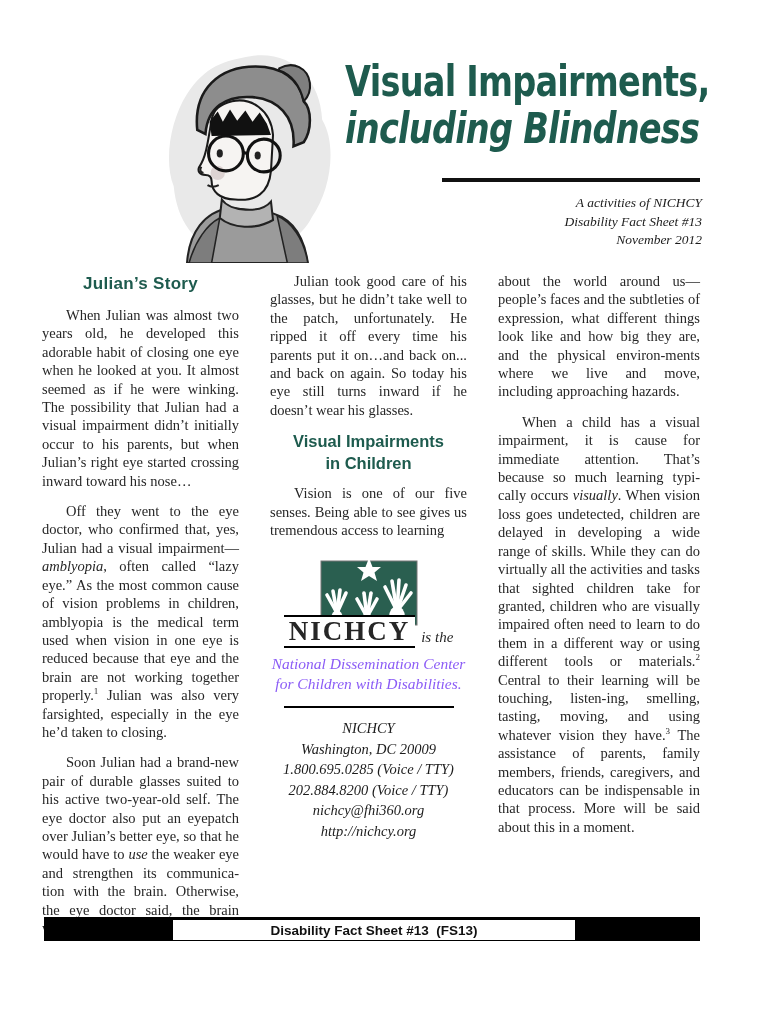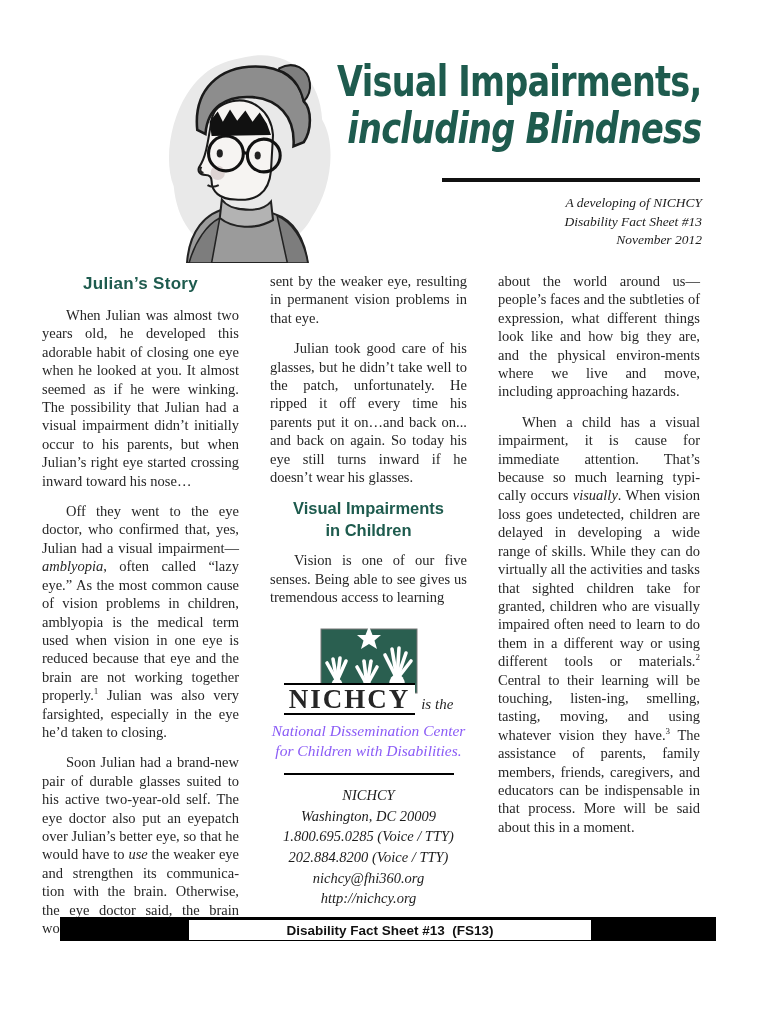--- a/index.html
+++ b/index.html
@@ -1,21 +1,21 @@
 <!DOCTYPE html>
 <html><head>
 <meta charset="utf-8">
 <style>
   html,body{margin:0;padding:0;background:#fff;}
   .page{position:relative;width:768px;height:1024px;background:#ffffff;overflow:hidden;
         font-family:"Liberation Serif",serif;color:#262626;}
 
   
   .illustration{position:absolute;left:158px;top:48px;width:185px;height:215px;}
-  .title-block{position:absolute;right:66px;top:58px;text-align:right;}
+  .title-block{position:absolute;right:58px;top:58px;text-align:left;}
   .title-line{font-family:"DejaVu Sans",sans-serif;font-weight:bold;color:#1e5b4e;
               font-size:42px;line-height:1.12;letter-spacing:-1px;
               transform:scaleX(.8);transform-origin:right center;white-space:nowrap;}
   .title-line.it{font-style:italic;}
   .title-rule{position:absolute;left:442px;top:178px;width:258px;height:4px;background:#111;}
   .pub-info{position:absolute;right:66px;top:194px;text-align:right;
             font-style:italic;font-size:13.5px;line-height:1.38;color:#1c1c1c;}
 
   
   .columns{position:absolute;left:42px;top:272px;width:658px;display:flex;gap:31px;}
@@ -37,21 +37,21 @@
   .logo-word-row{display:flex;justify-content:center;align-items:flex-end;margin-top:-16px;}
   .logo-word{background:#fff;border-top:2px solid #000;border-bottom:2px solid #000;
              font-family:"Liberation Serif",serif;font-weight:bold;font-size:27px;
              letter-spacing:2px;padding:0 5px;line-height:1.05;}
   .logo-isthe{font-style:italic;font-size:15px;margin-left:6px;padding-bottom:2px;}
   .tagline{margin-top:6px;font-style:italic;font-size:15.5px;line-height:1.3;color:#8b5cf6;}
   .addr-rule{width:170px;height:2px;background:#000;margin:12px auto 10px auto;}
   .address{font-style:italic;font-size:14.5px;line-height:1.42;color:#1c1c1c;}
 
   
-  .footer-bar{position:absolute;left:44px;top:917px;width:656px;height:24px;background:#000;margin-left:16px;}
+  .footer-bar{position:absolute;left:44px;top:917px;width:656px;height:24px;background:#000;}
   .footer-box{position:absolute;left:128px;top:2px;width:402px;height:20px;background:#fff;
               border:1px solid #000;display:flex;align-items:center;justify-content:center;}
   .footer-box span{font-family:"Liberation Sans",sans-serif;font-weight:bold;font-size:13.5px;
                    color:#111;}
 </style>
 </head>
 <body>
 
 <div class="page">
 
@@ -77,36 +77,35 @@
     </svg>
   </div>
 
   <div class="title-block">
     <div class="title-line">Visual Impairments,</div>
     <div class="title-line it">including Blindness</div>
   </div>
   <div class="title-rule"></div>
 
   <div class="pub-info">
-    <div>A developing of NICHCY</div>
+    <div>A activities of NICHCY</div>
     <div>Disability Fact Sheet #13</div>
     <div>November 2012</div>
   </div>
 
   <div class="columns">
 
     <div class="col">
       <h2 class="story-heading">Julian’s Story</h2>
       <p class="indent"><span>When Julian was almost two years old, he developed this adorable habit of closing one eye when he looked at you. It almost seemed as if he were winking. The possibility that Julian had a visual impairment didn’t initially occur to his parents, but when Julian’s right eye started crossing inward toward his nose…</span></p>
       <p class="indent"><span>Off they went to the eye doctor, who confirmed that, yes, Julian had a visual impairment—</span><span style="font-style: italic;">amblyopia</span><span>, often called “lazy eye.” As the most common cause of vision problems in children, amblyopia is the medical term used when vision in one eye is reduced because that eye and the brain are not working together properly.</span><sup>1</sup><span> Julian was also very farsighted, especially in the eye he’d taken to closing.</span></p>
       <p class="indent"><span>Soon Julian had a brand-new pair of durable glasses suited to his active two-year-old self. The eye doctor also put an eyepatch over Julian’s better eye, so that he would have to </span><span style="font-style: italic;">use</span><span> the weaker eye and strengthen its communica-tion with the brain. Otherwise, the eye doctor said, the brain would begin to ignore the images</span></p>
     </div>
 
     <div class="col">
-      <p><span>sent by the weaker eye, resulting in permanent vision problems in that eye.</span></p>
       <p class="indent"><span>Julian took good care of his glasses, but he didn’t take well to the patch, unfortunately. He ripped it off every time his parents put it on…and back on... and back on again. So today his eye still turns inward if he doesn’t wear his glasses.</span></p>
       <h2 class="mid-heading">
         <span style="display:block">Visual Impairments</span>
         <span style="display:block">in Children</span>
       </h2>
       <p class="indent"><span>Vision is one of our five senses. Being able to see gives us tremendous access to learning</span></p>
 
       <div class="logo-block">
         <svg class="logo-art" viewBox="0 0 100 76">
           <rect x="2" y="6" width="96" height="64" fill="#2a5f50" stroke="#777" stroke-width="1"></rect>

